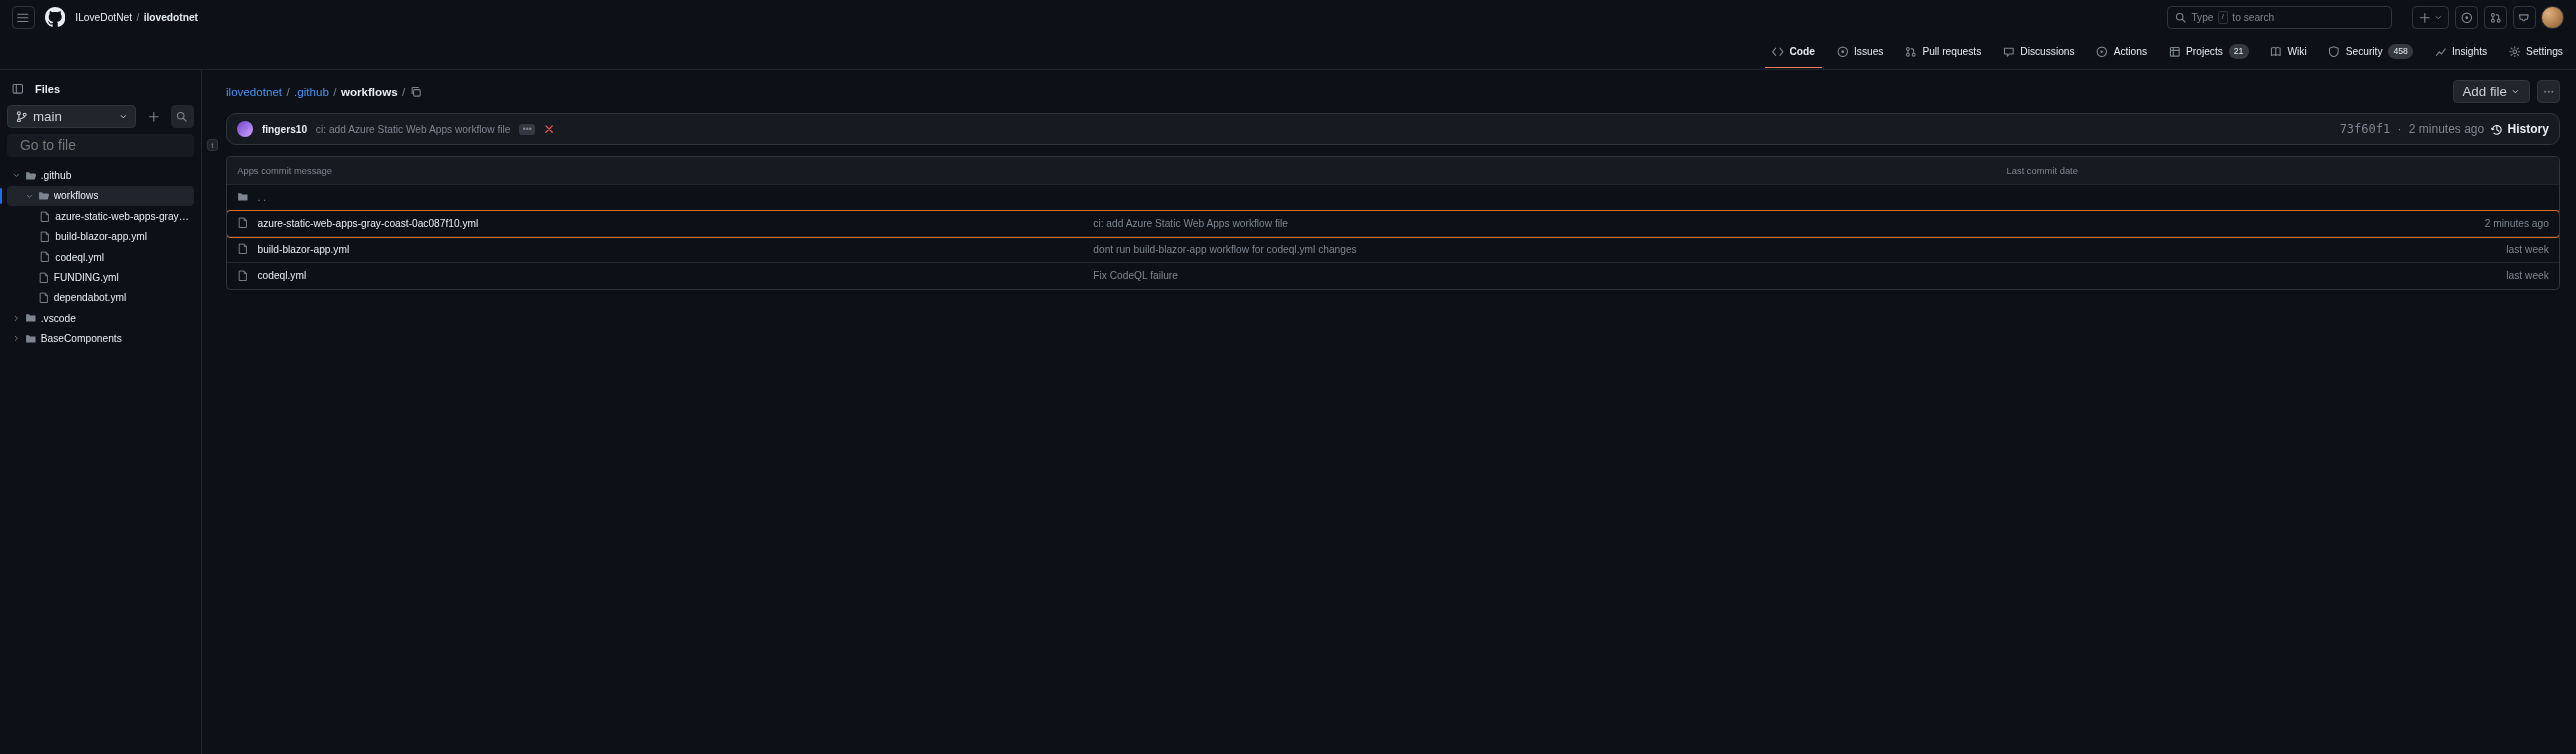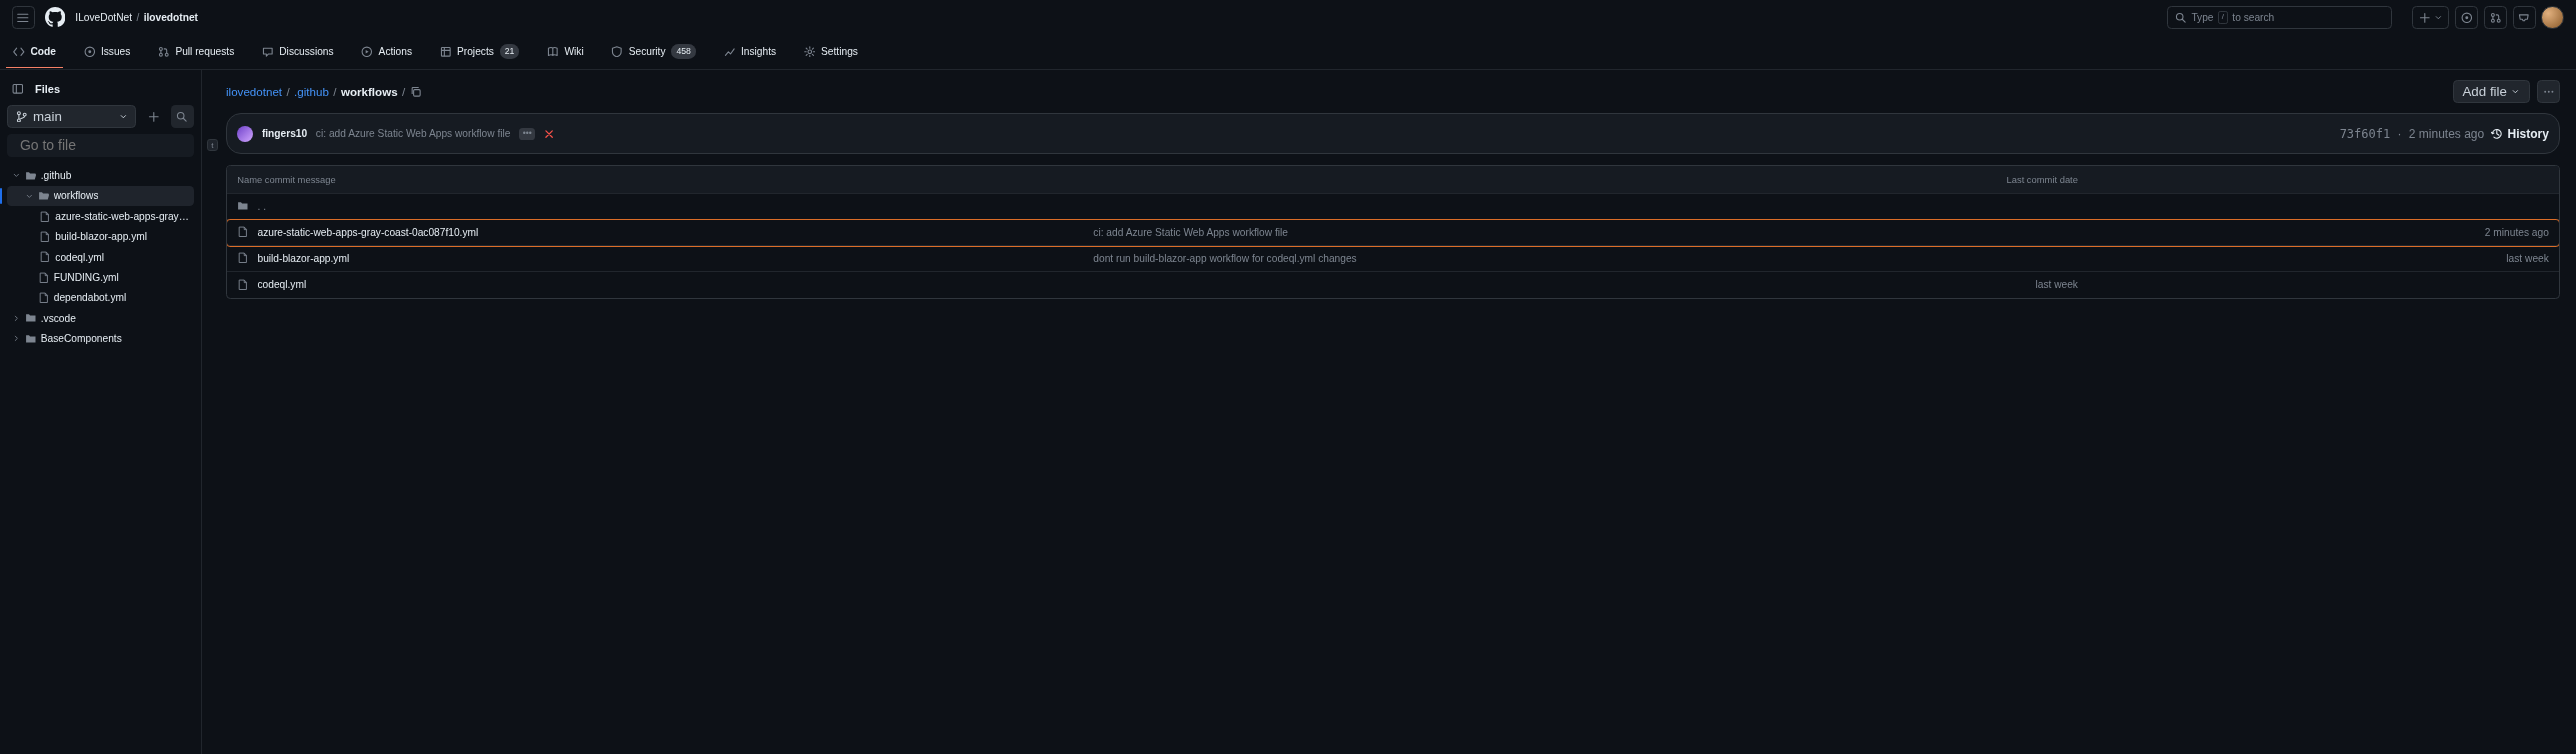--- a/index.html
+++ b/index.html
@@ -74,22 +74,23 @@
       background: radial-gradient(circle at 30% 30%, #e1b07e, #8a5a2a);
       border:0.7px solid #30363d;
     }
 
     
     .repo-nav {
       display: flex;
       align-items: center;
       padding: 0 5.8px;
       border-bottom: 0.7px solid #21262d;
-      gap: 13px;
+      gap: 7px;
       height: 35px;
+      justify-content: flex-end;
     }
     .repo-nav-item {
       display: flex;
       align-items: center;
       gap: 5.8px;
       padding: 0 7.3px;
       height: 32px;
       color: #e6edf3;
       font-size: 10.2px;
       cursor: pointer;
@@ -196,22 +197,22 @@
       height:23px; border:0.7px solid #30363d; background:#21262d; border-radius:4.4px;
       display:flex; align-items:center; padding:0 8.7px; gap:4.4px; color:#c9d1d9; cursor:pointer;
     }
     .more-btn {
       width:23px;height:23px;border:0.7px solid #30363d;background:#21262d;border-radius:4.4px;
       display:flex;align-items:center;justify-content:center;color:#7d8590;cursor:pointer;
     }
 
     .commit-bar {
       display:flex; align-items:center; gap:8.7px;
-      border:0.7px solid #30363d; background:#161b22; border-radius:15px;
-      height:41px; padding:0 10.2px;
+      border:0.7px solid #30363d; background:#161b22; border-radius:10px;
+      height:32px; padding:0 10.2px;
     }
     .commit-avatar { width:16px;height:16px;border-radius:50%; background: linear-gradient(135deg,#6e40c9,#d2a8ff);}
     .commit-author { font-weight:600; color:#e6edf3;}
     .commit-msg { color:#7d8590;}
     .ellips-badge {
       background:#343941; color:#7d8590; border-radius:3.6px; padding:0 3.6px;
       font-size:8.7px; line-height:11.6px; height:11.6px; display:flex;align-items:center;
     }
     .x-ico { color:#f85149; display:flex;}
     .commit-right { margin-left:auto; display:flex; align-items:center; gap:7.3px; color:#7d8590; font-size:12px;}
@@ -677,21 +678,21 @@
           <svg width="11.6" height="11.6" viewBox="0 0 16 16">
               <use href="#i-history"></use>
             </svg>
           <span>History</span>
         </span>
       </div>
     </div>
 
     <div class="file-table">
       <div class="ft-head">
-        <div>Name commit message</div>
+        <div>Apps commit message</div>
         <div class="c3">Last commit date</div>
       </div>
       <div class="ft-row updir">
         <div class="c1">
           <span class="fico">
               <svg width="11.6" height="11.6" viewBox="0 0 16 16">
                 <use href="#i-folder"></use>
               </svg>
             </span>
           <span>. .</span>
@@ -724,19 +725,20 @@
           </div>
           <div class="ft-row">
     <div class="c1">
       <span class="fico">
                 <svg width="11.6" height="11.6" viewBox="0 0 16 16">
                   <use href="#i-file"></use>
                 </svg>
               </span>
       <span>codeql.yml</span>
     </div>
+    <div class="c2">Fix CodeQL failure</div>
     <div class="c3">last week</div>
           </div>
         </div>
     </div>
   </div>
 </div>
 
 
 </body></html>

